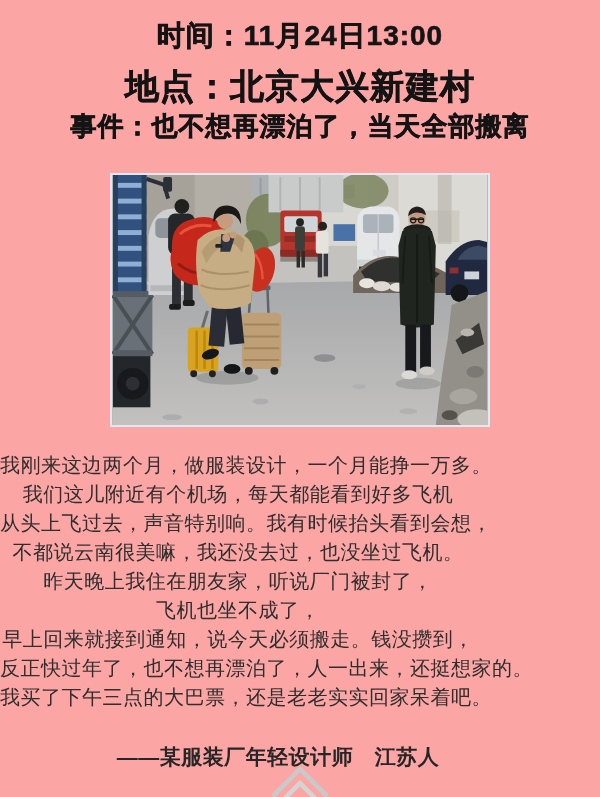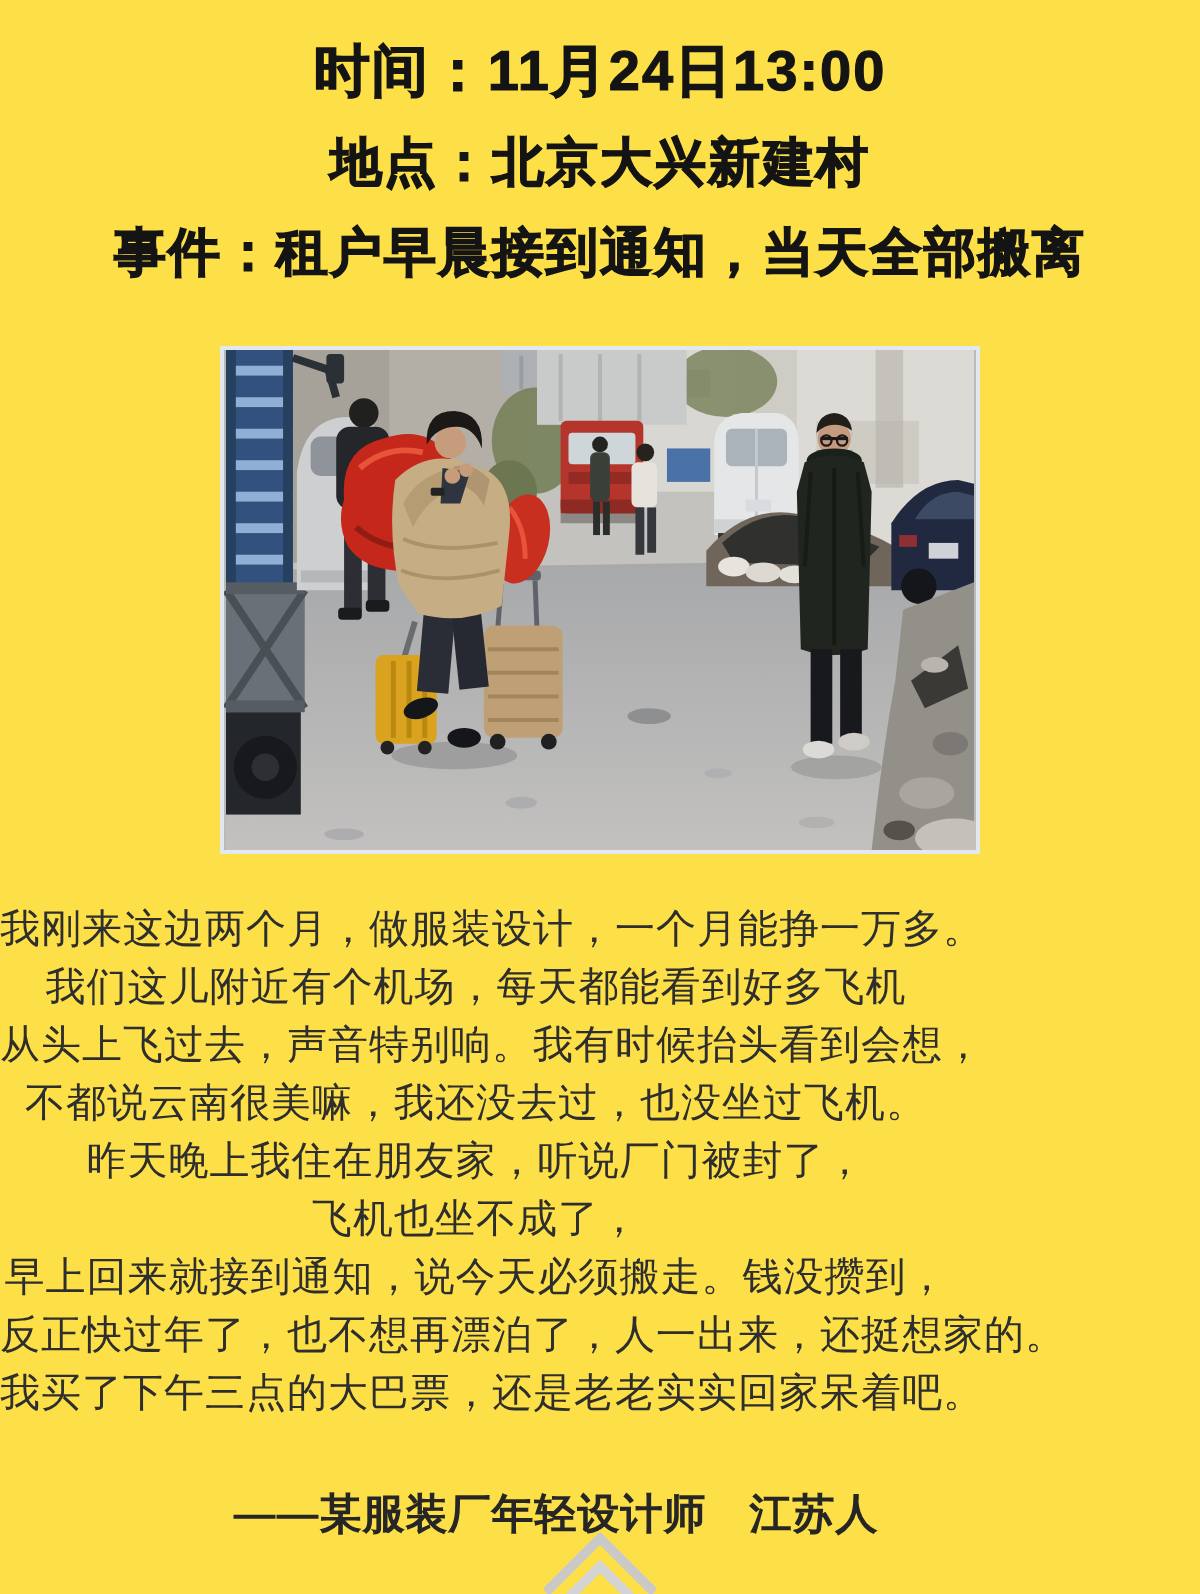--- a/index.html
+++ b/index.html
@@ -5,35 +5,35 @@
   html, body { margin: 0; padding: 0; }
   body {
     width: 600px; height: 797px;
     background: #efefef;
     overflow: hidden;
     font-family: "Liberation Sans", sans-serif;
   }
   .page {
     position: relative;
     width: 600px; height: 797px;
-    background: #fde047;
+    background: #fca5a5;
     overflow: hidden;
   }
   .hline {
     position: absolute;
     left: 0; width: 600px;
     text-align: center;
     color: #141414;
     font-weight: 900;
     letter-spacing: 1px;
     white-space: nowrap;
     -webkit-text-stroke: 0.6px #141414;
   }
   .hline-1 { top: 17px;  font-size: 28px; }
-  .hline-2 { top: 64px;  font-size: 26px; }
+  .hline-2 { top: 64px;  font-size: 34px; }
   .hline-3 { top: 109px; font-size: 26px; }
 
   .photo {
     position: absolute;
     left: 110px; top: 173px;
     width: 376px; height: 250px;
     margin: 0;
     border: 2px solid #e3e8f0;
     background: #b9babb;
     overflow: hidden;
@@ -81,21 +81,21 @@
   .chev1 { top: 6px; }
   .chev2 { top: 20px; border-color: #d4d4d4; }
 </style>
 </head>
 <body>
 
 <div class="page">
 
   <div class="hline hline-1">时间：11月24日13:00</div>
   <div class="hline hline-2">地点：北京大兴新建村</div>
-  <div class="hline hline-3">事件：租户早晨接到通知，当天全部搬离</div>
+  <div class="hline hline-3">事件：也不想再漂泊了，当天全部搬离</div>
 
   <figure class="photo">
     <svg width="376" height="250" viewBox="0 0 380 254" xmlns="http://www.w3.org/2000/svg">
       <defs>
         <linearGradient id="roadg" x1="0" y1="0" x2="0" y2="1">
           <stop offset="0" stop-color="#a7a8aa"></stop>
           <stop offset="1" stop-color="#c2c1bf"></stop>
         </linearGradient>
       </defs>
 

